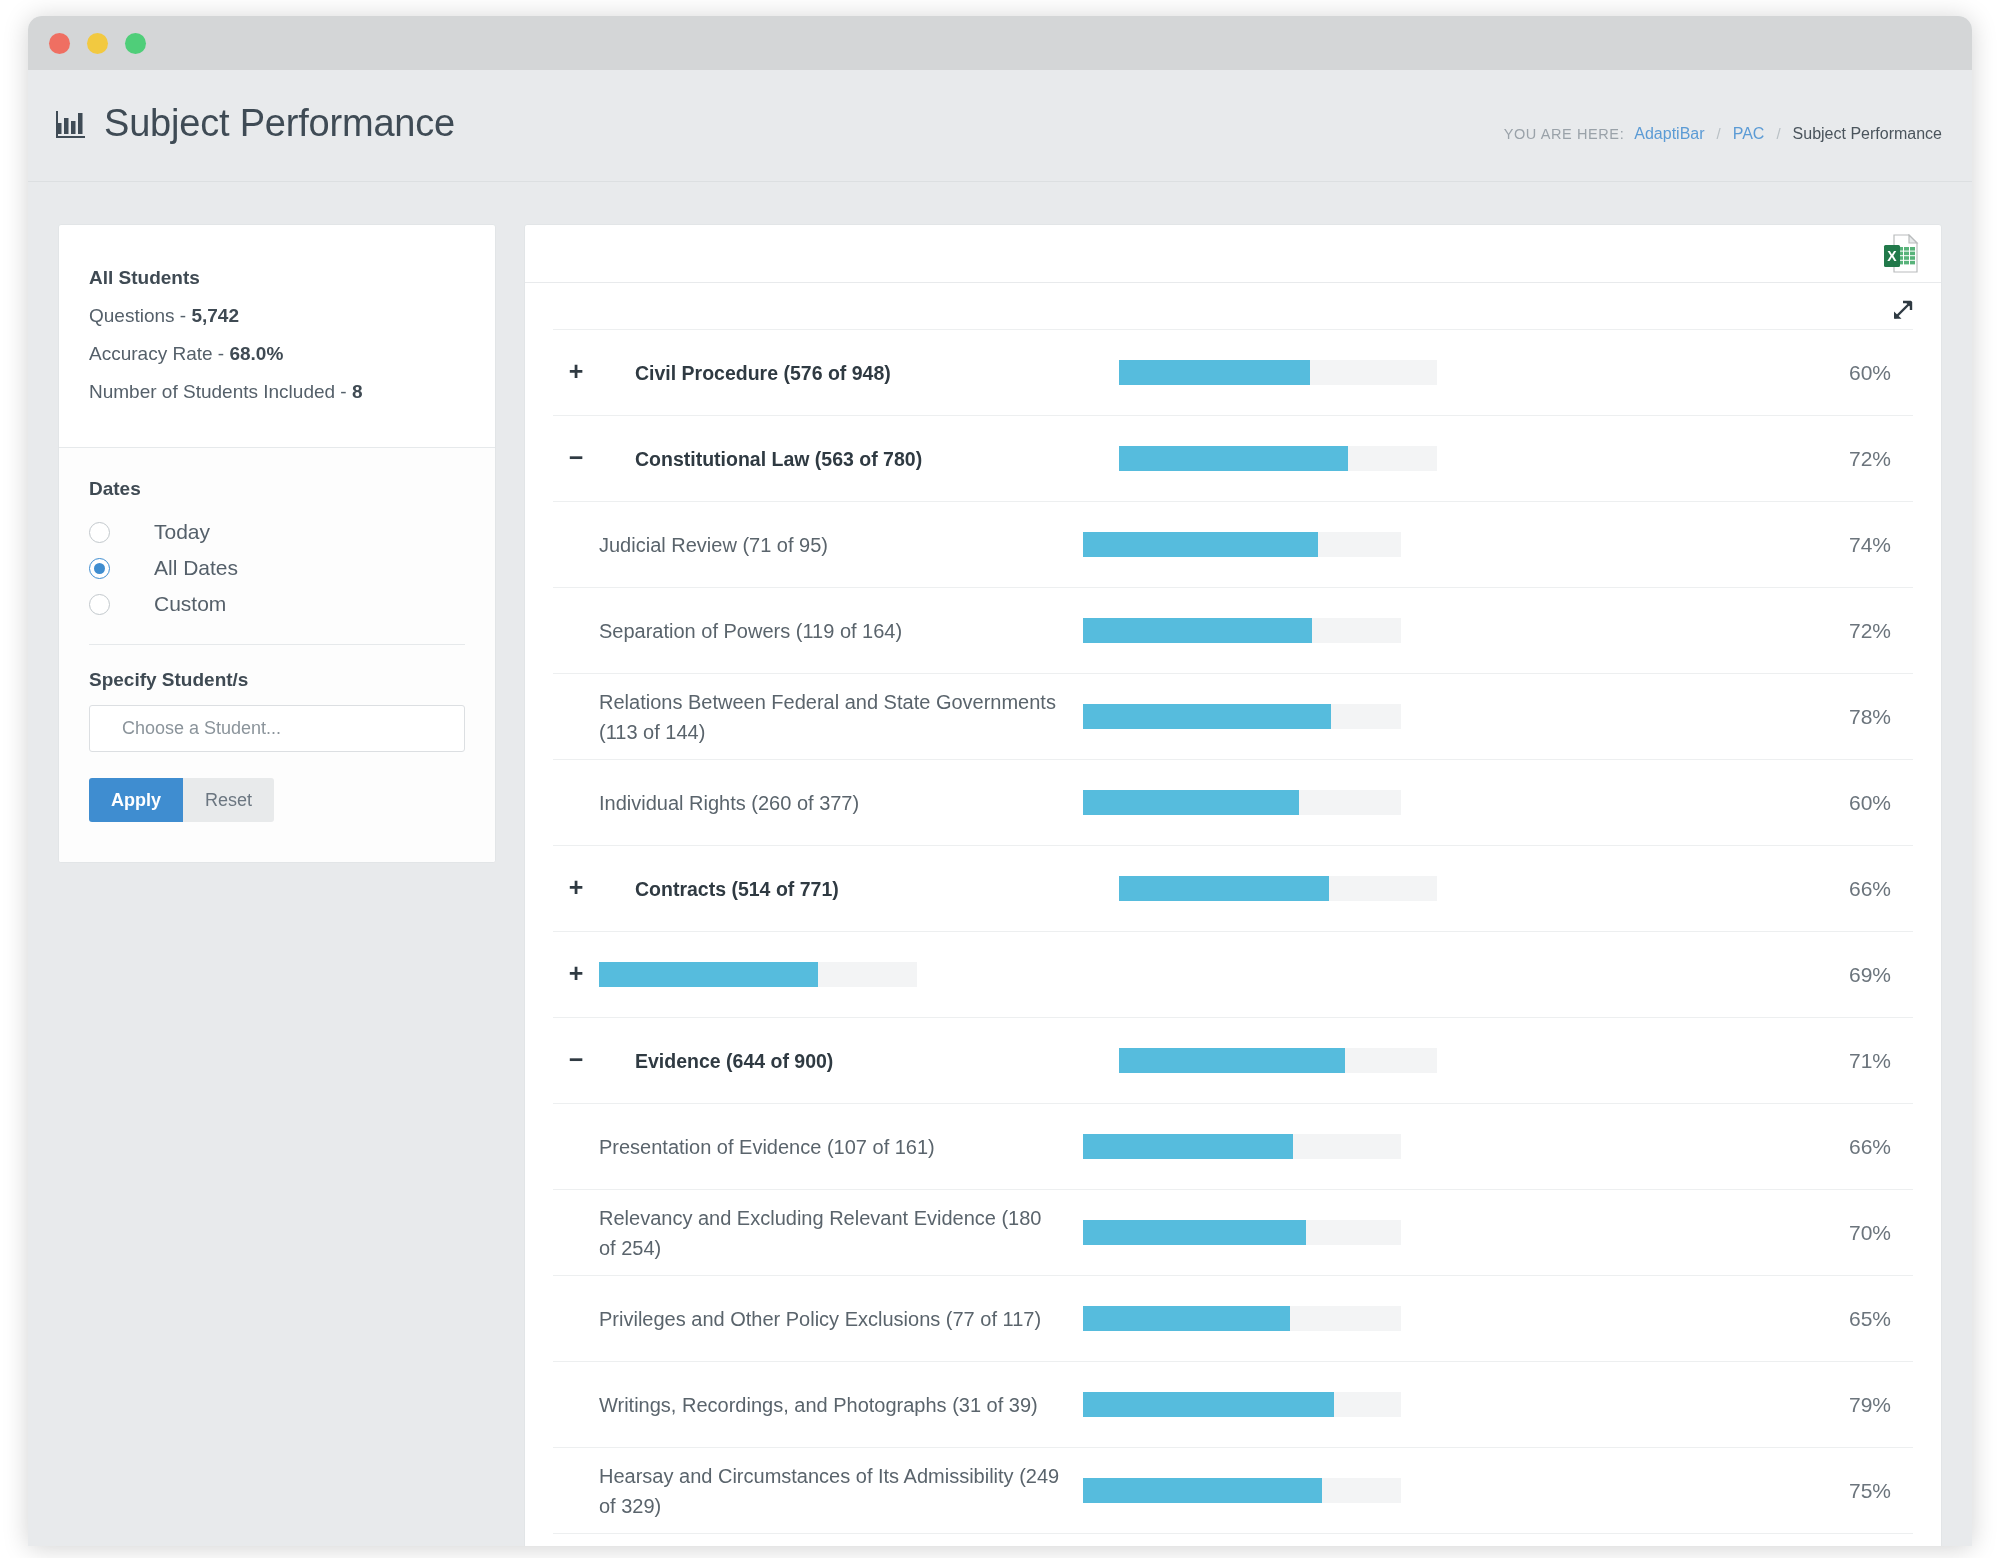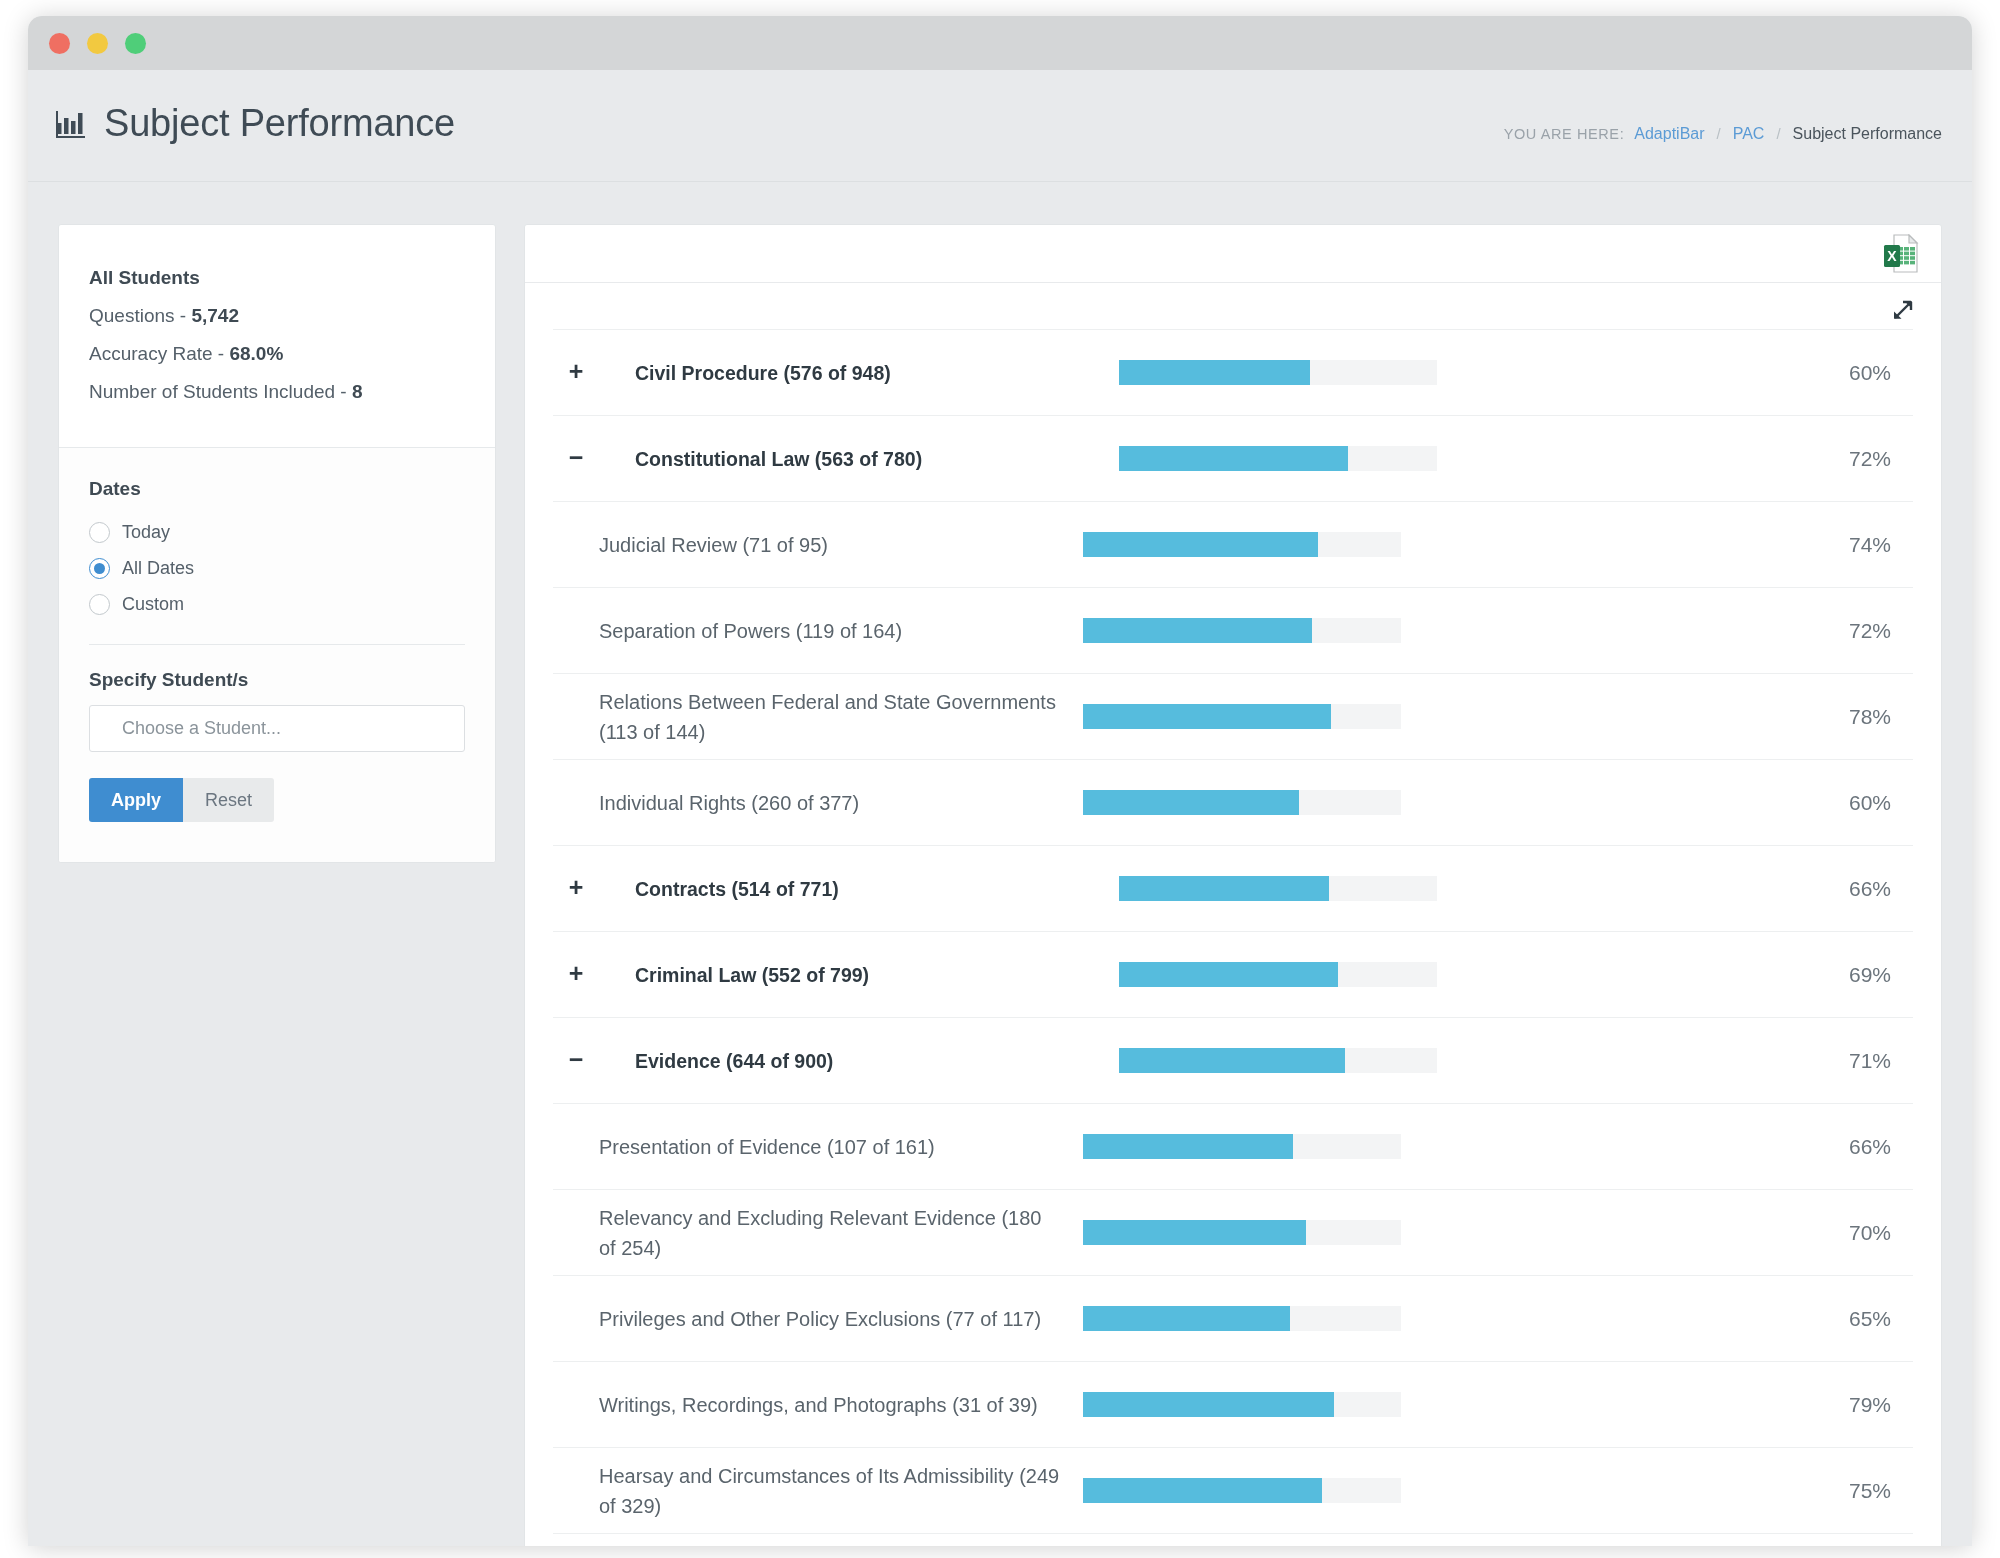--- a/index.html
+++ b/index.html
@@ -142,21 +142,21 @@
   }
   .radio.checked { border-color: #3f8dd0; }
   .radio.checked::after {
     content: "";
     position: absolute;
     left: 4px; top: 4px;
     width: 11px; height: 11px;
     border-radius: 50%;
     background: #3f8dd0;
   }
-  .radio-label { font-size: 18px; color: #55606a; }
+  .radio-label { font-size: 21px; color: #55606a; margin-left: 32px; }
 
   .divider {
     height: 1px;
     background: #e6e9eb;
     margin: 22px 0 24px 0;
   }
   .student-input {
     width: 100%;
     height: 47px;
     border: 1px solid #dcdfe2;
@@ -471,21 +471,20 @@
               <div class="row-label">Contracts (514 of 771)</div>
               <div class="bar-cell">
                 <div class="bar-track" style="background: rgb(243, 244, 245);">
                   <div class="bar-fill" style="width: 66%; background: rgb(86, 188, 221);"></div>
                 </div>
               </div>
               <div class="pct-cell">66%</div>
             </div>
             <div class="perf-row parent">
               <div class="row-toggle">+</div>
-              <div class="row-label">Criminal Law (552 of 799)</div>
               <div class="bar-cell">
                 <div class="bar-track" style="background: rgb(243, 244, 245);">
                   <div class="bar-fill" style="width: 69%; background: rgb(86, 188, 221);"></div>
                 </div>
               </div>
               <div class="pct-cell">69%</div>
             </div>
             <div class="perf-row parent">
               <div class="row-toggle">−</div>
               <div class="row-label">Evidence (644 of 900)</div>

